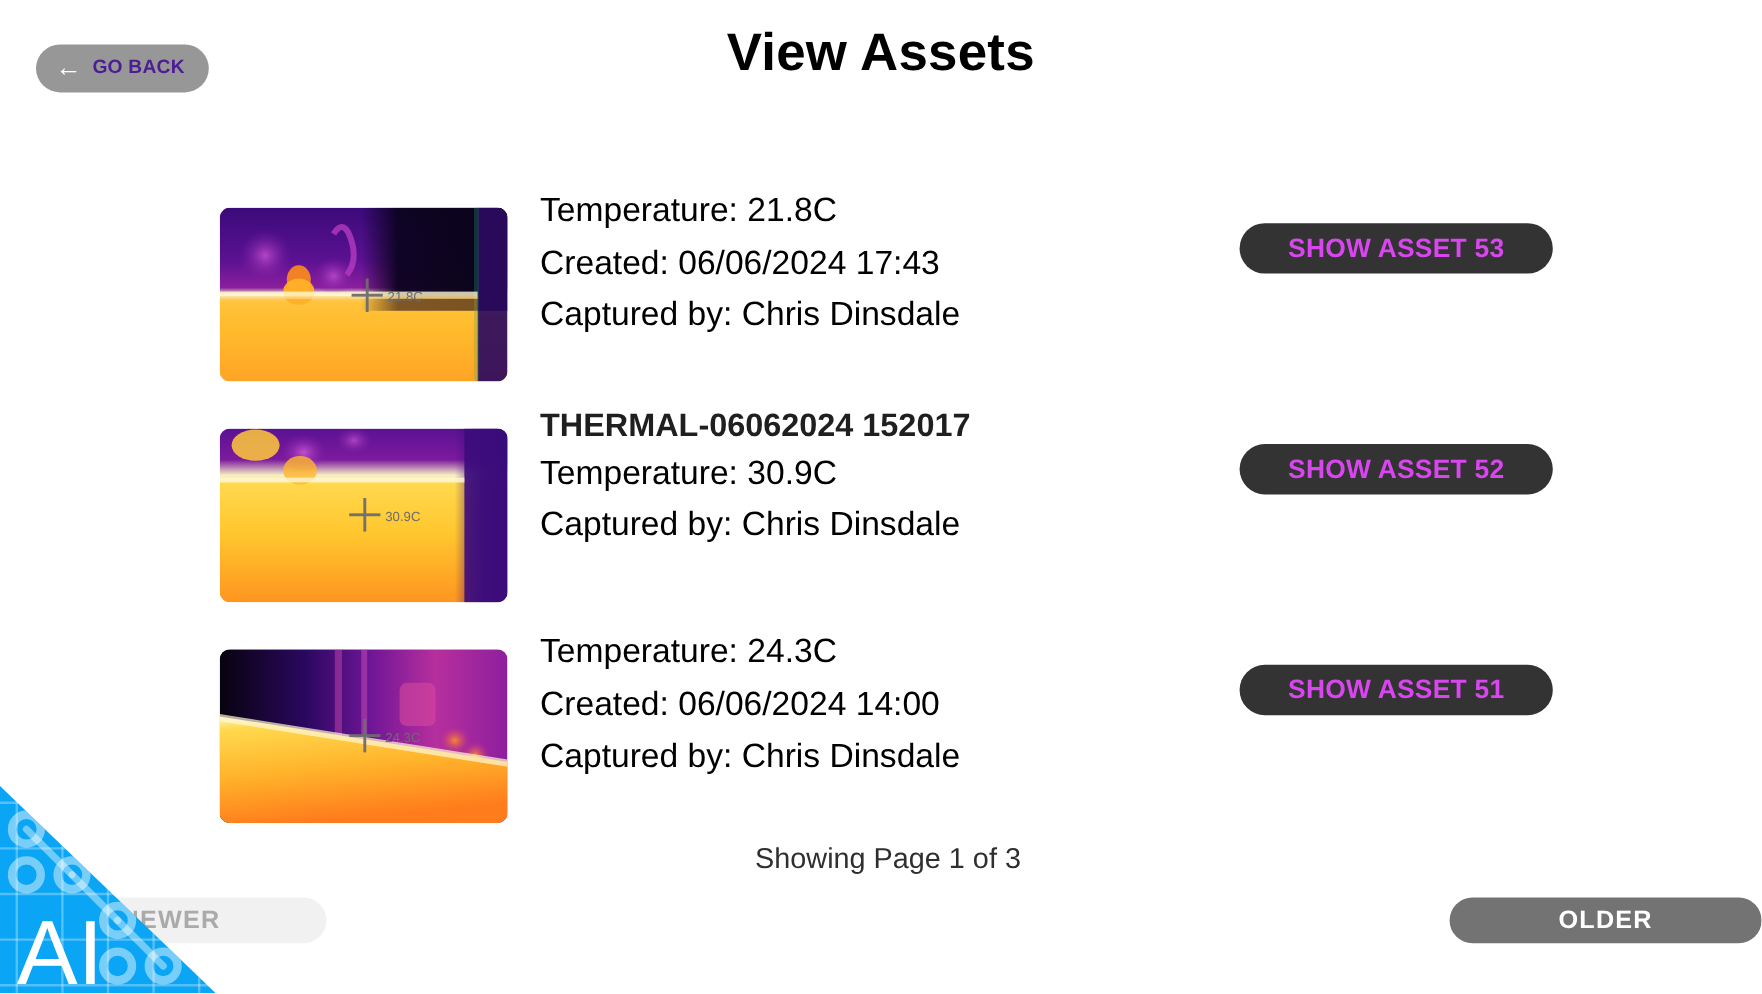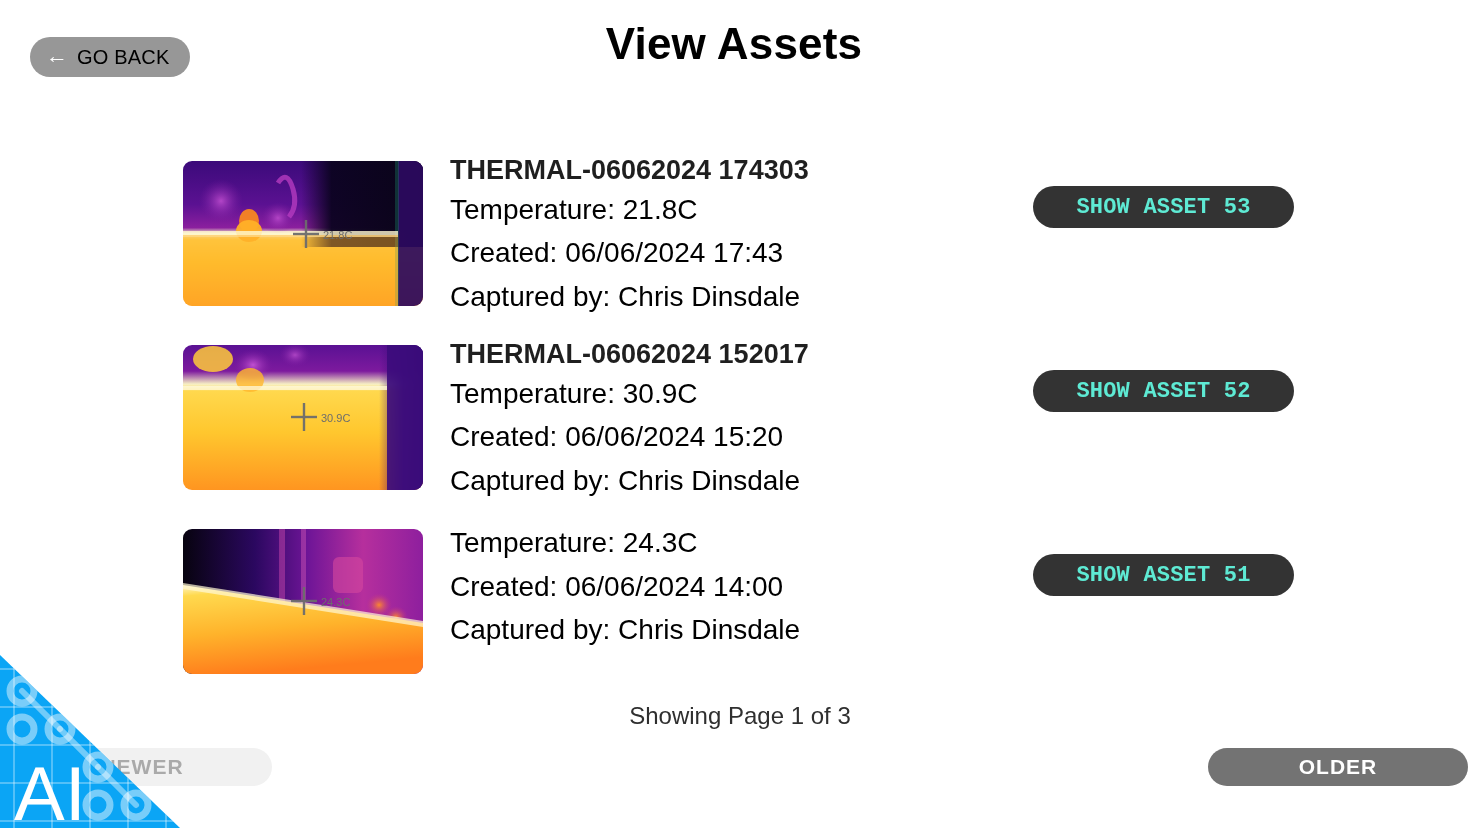--- a/index.html
+++ b/index.html
@@ -35,23 +35,23 @@
     cursor: pointer;
   }
   .go-back-arrow {
     color: #ffffff;
     font-size: 22px;
     line-height: 1;
     font-weight: 400;
     margin-top: -2px;
   }
   .go-back-label {
-    color: #000000;
-    font-size: 20px;
-    font-weight: normal;
+    color: #4c1d95;
+    font-size: 16px;
+    font-weight: bold;
     letter-spacing: 0.2px;
     white-space: nowrap;
   }
 
   .page-title {
     position: absolute;
     left: 0;
     right: 0;
     top: 19px;
     text-align: center;
@@ -71,21 +71,21 @@
 
   .asset-row {
     position: relative;
     height: 184px;
     width: 1468px;
   }
 
   .thumb {
     position: absolute;
     left: 183px;
-    top: 4px;
+    top: 16px;
     width: 240px;
     height: 145px;
     border-radius: 9px;
     overflow: hidden;
   }
   .thumb-canvas {
     display: block;
     width: 240px;
     height: 145px;
   }
@@ -111,24 +111,24 @@
     white-space: nowrap;
   }
 
   .show-asset-btn {
     position: absolute;
     left: 1033px;
     top: 29px;
     width: 261px;
     height: 42px;
     background: #333333;
-    color: #5eead4;
+    color: #d946ef;
     border: none;
     border-radius: 21px;
-    font-family: Liberation Mono, monospace;
+    font-family: Liberation Sans, sans-serif;
     font-size: 22px;
     font-weight: bold;
     letter-spacing: 0.2px;
     cursor: pointer;
     display: flex;
     align-items: center;
     justify-content: center;
   }
 
   
@@ -235,21 +235,20 @@
           <rect x="0" y="70" width="215" height="6" fill="#fff7d0" opacity="0.8"></rect>
           <rect x="0" y="74" width="215" height="71" fill="#ffb12a" opacity="0.45"></rect>
           <g stroke="#6d6d6d" stroke-width="2.4" opacity="0.95">
             <line x1="110" y1="73" x2="136" y2="73"></line>
             <line x1="123" y1="59" x2="123" y2="87"></line>
           </g>
           <text x="140" y="78" font-family="Liberation Sans, sans-serif" font-size="11" fill="#6d6d6d">21.8C</text>
         </svg>
       </div>
       <div class="asset-info">
-        <div class="asset-title">THERMAL-06062024 174303</div>
         <div class="asset-meta">Temperature: 21.8C</div>
         <div class="asset-meta">Created: 06/06/2024 17:43</div>
         <div class="asset-meta">Captured by: Chris Dinsdale</div>
       </div>
       <button class="show-asset-btn">SHOW ASSET 53</button>
     </div>
 
     <div class="asset-row">
       <div class="thumb">
         <svg class="thumb-canvas" viewBox="0 0 240 145" preserveAspectRatio="none">
@@ -283,21 +282,20 @@
           <g stroke="#6d6d6d" stroke-width="2.4" opacity="0.95">
             <line x1="108" y1="72" x2="134" y2="72"></line>
             <line x1="121" y1="58" x2="121" y2="86"></line>
           </g>
           <text x="138" y="77" font-family="Liberation Sans, sans-serif" font-size="11" fill="#6d6d6d">30.9C</text>
         </svg>
       </div>
       <div class="asset-info">
         <div class="asset-title">THERMAL-06062024 152017</div>
         <div class="asset-meta">Temperature: 30.9C</div>
-        <div class="asset-meta">Created: 06/06/2024 15:20</div>
         <div class="asset-meta">Captured by: Chris Dinsdale</div>
       </div>
       <button class="show-asset-btn">SHOW ASSET 52</button>
     </div>
 
     <div class="asset-row">
       <div class="thumb">
         <svg class="thumb-canvas" viewBox="0 0 240 145" preserveAspectRatio="none">
           <defs>
             <linearGradient id="t3top" x1="0" y1="0" x2="1" y2="0">

